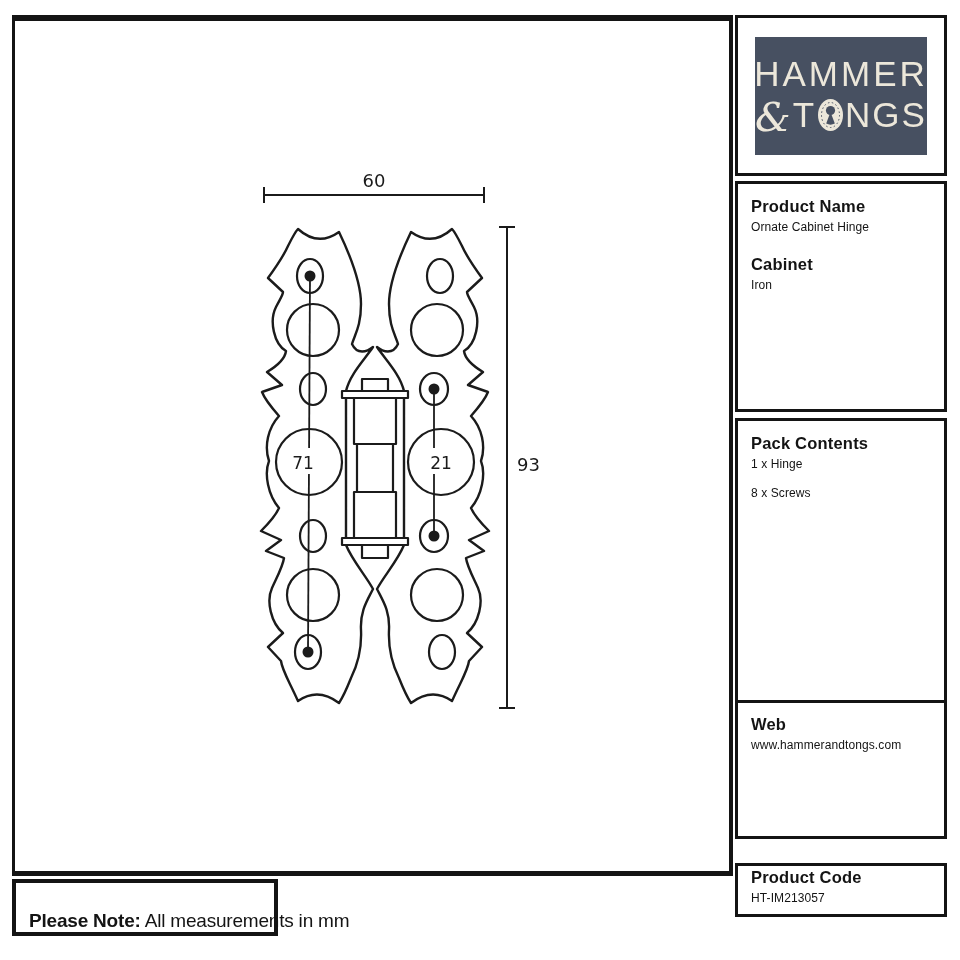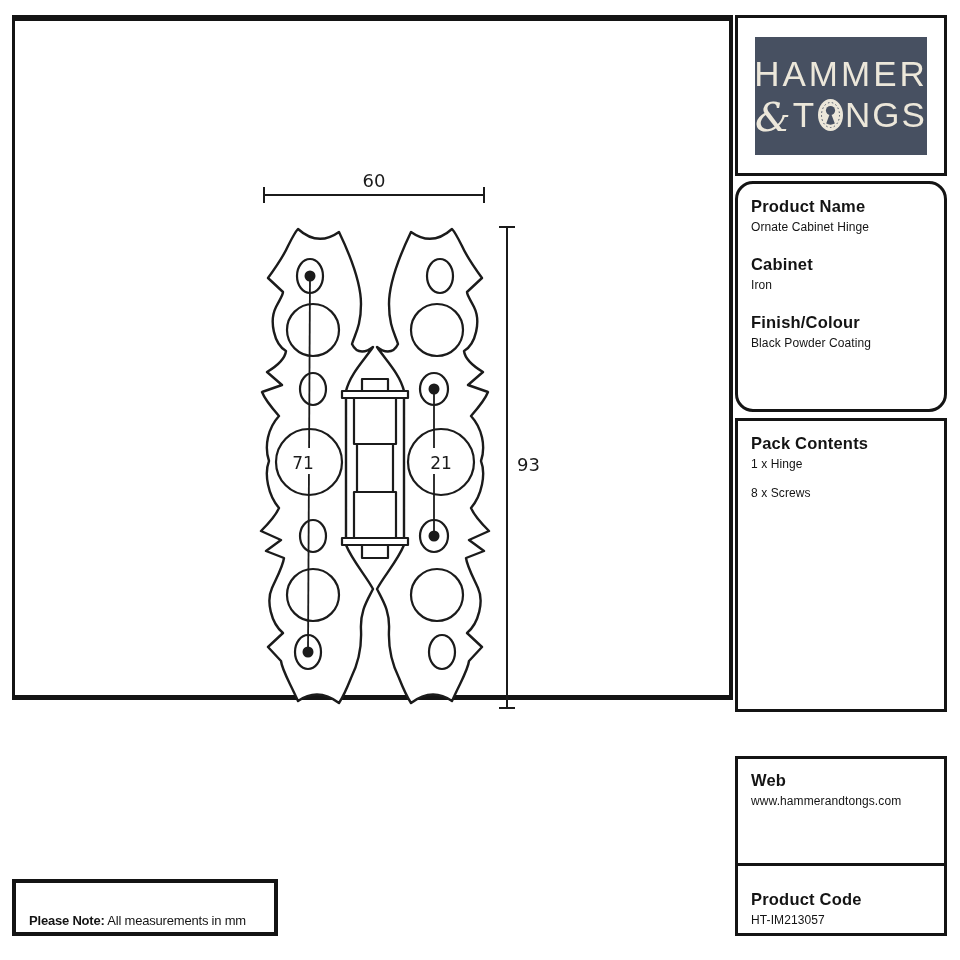--- a/index.html
+++ b/index.html
@@ -1,36 +1,36 @@
 <!DOCTYPE html>
 <html><head>
 <meta charset="utf-8">
 <style>
   html,body{margin:0;padding:0;background:#ffffff;}
   body{width:960px;height:960px;position:relative;font-family:"Liberation Sans",sans-serif;color:#141414;}
   .box{position:absolute;box-sizing:border-box;background:#fff;border:3px solid #141414;}
   
-  #main-frame{left:12px;top:15px;width:721px;height:685px;border-width:6px 4px 5px 3px;}
+  #main-frame{left:12px;top:15px;width:721px;height:861px;border-width:6px 4px 5px 3px;}
   #drawing-svg{position:absolute;left:0;top:0;}
   
   #note-box{left:12px;top:879px;width:266px;height:57px;border-width:4px;z-index:3;display:flex;align-items:center;padding-left:13px;}
-  #note-box .note-line{font-size:13px;letter-spacing:-0.2px;white-space:nowrap;margin-top:26px;}
+  #note-box .note-line{font-size:19px;letter-spacing:-0.2px;white-space:nowrap;margin-top:26px;}
   .b{font-weight:bold;}
   
   .rc{left:735px;width:212px;}
   #logo-box{top:15px;height:161px;display:flex;align-items:center;justify-content:center;}
   #logo-plate{width:172px;height:118px;display:flex;flex-direction:column;align-items:center;justify-content:center;}
   .logo-line1{font-size:35px;letter-spacing:3px;line-height:1.05;}
   .logo-line2{display:flex;align-items:center;line-height:1;margin-top:2px;}
   .logo-amp{font-family:"DejaVu Serif",serif;font-style:italic;font-size:40px;margin-right:2px;transform:translateY(2px);}
   .logo-l2{font-size:35px;letter-spacing:2px;}
-  #info-box{top:181px;height:231px;padding:13px 8px 0 13px;border-radius:18px;}
+  #info-box{top:181px;height:231px;padding:13px 8px 0 13px;}
   #pack-box{top:418px;height:294px;padding:13px 8px 16px 13px;}
-  #web-box{top:756px;height:139px;padding:12px 8px 0 13px;}
-  #code-box{top:863px;height:73px;padding:24px 8px 0 13px;}
+  #web-box{top:700px;height:139px;padding:12px 8px 0 13px;}
+  #code-box{top:863px;height:54px;padding:2px 8px 0 13px;}
   .field{margin-bottom:21px;}
   .field .label{font-size:16.5px;font-weight:bold;letter-spacing:0.2px;margin-bottom:4px;}
   .field .value{font-size:12px;letter-spacing:0.1px;}
   .field .value.line{margin-top:15px;}
 </style>
 </head>
 <body>
 
 <div class="box" id="main-frame">
   <svg id="drawing-svg" width="714" height="910" viewBox="15 21 714 910" xmlns="http://www.w3.org/2000/svg">
@@ -145,24 +145,20 @@
 
 <div class="box rc" id="info-box">
   <div class="field">
     <div class="label">Product Name</div>
     <div class="value">Ornate Cabinet Hinge</div>
   </div>
   <div class="field">
     <div class="label">Cabinet</div>
     <div class="value">Iron</div>
   </div>
-  <div class="field">
-    <div class="label">Finish/Colour</div>
-    <div class="value">Black Powder Coating</div>
-  </div>
 </div>
 
 <div class="box rc" id="pack-box">
   <div class="field">
     <div class="label">Pack Contents</div>
     <div class="value">1 x Hinge</div>
     <div class="value line">8 x Screws</div>
   </div>
 </div>
 

